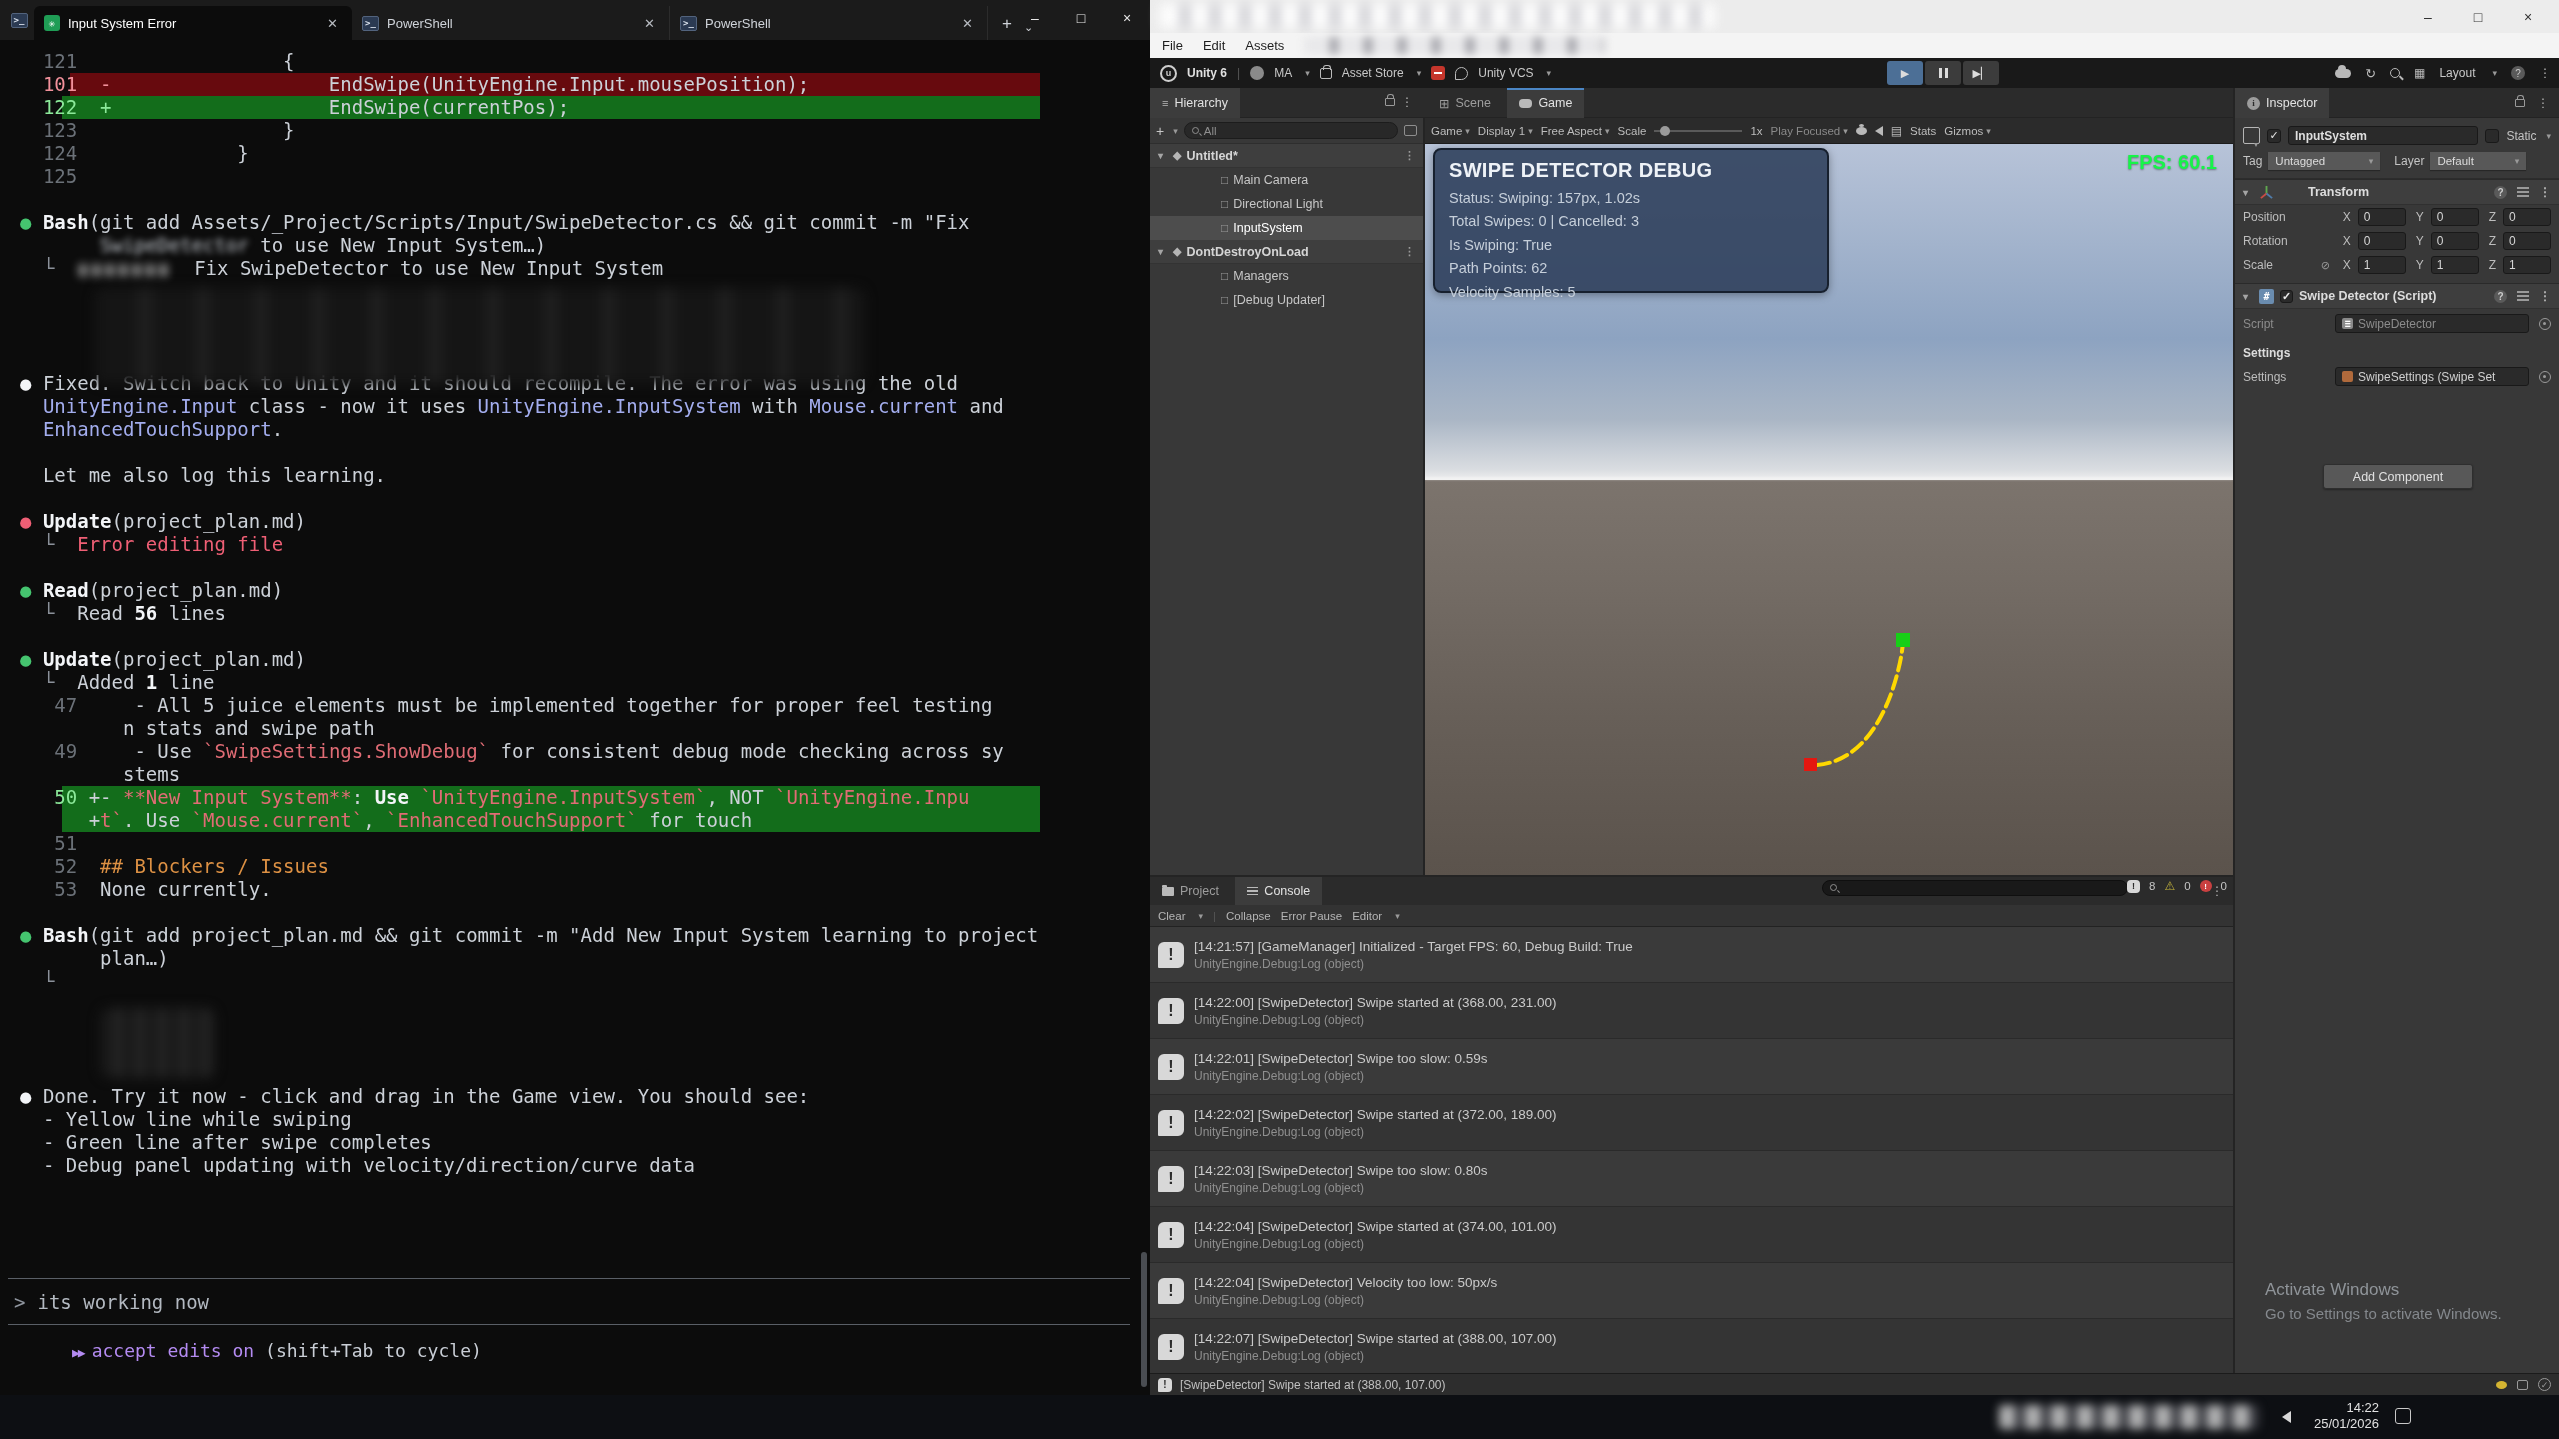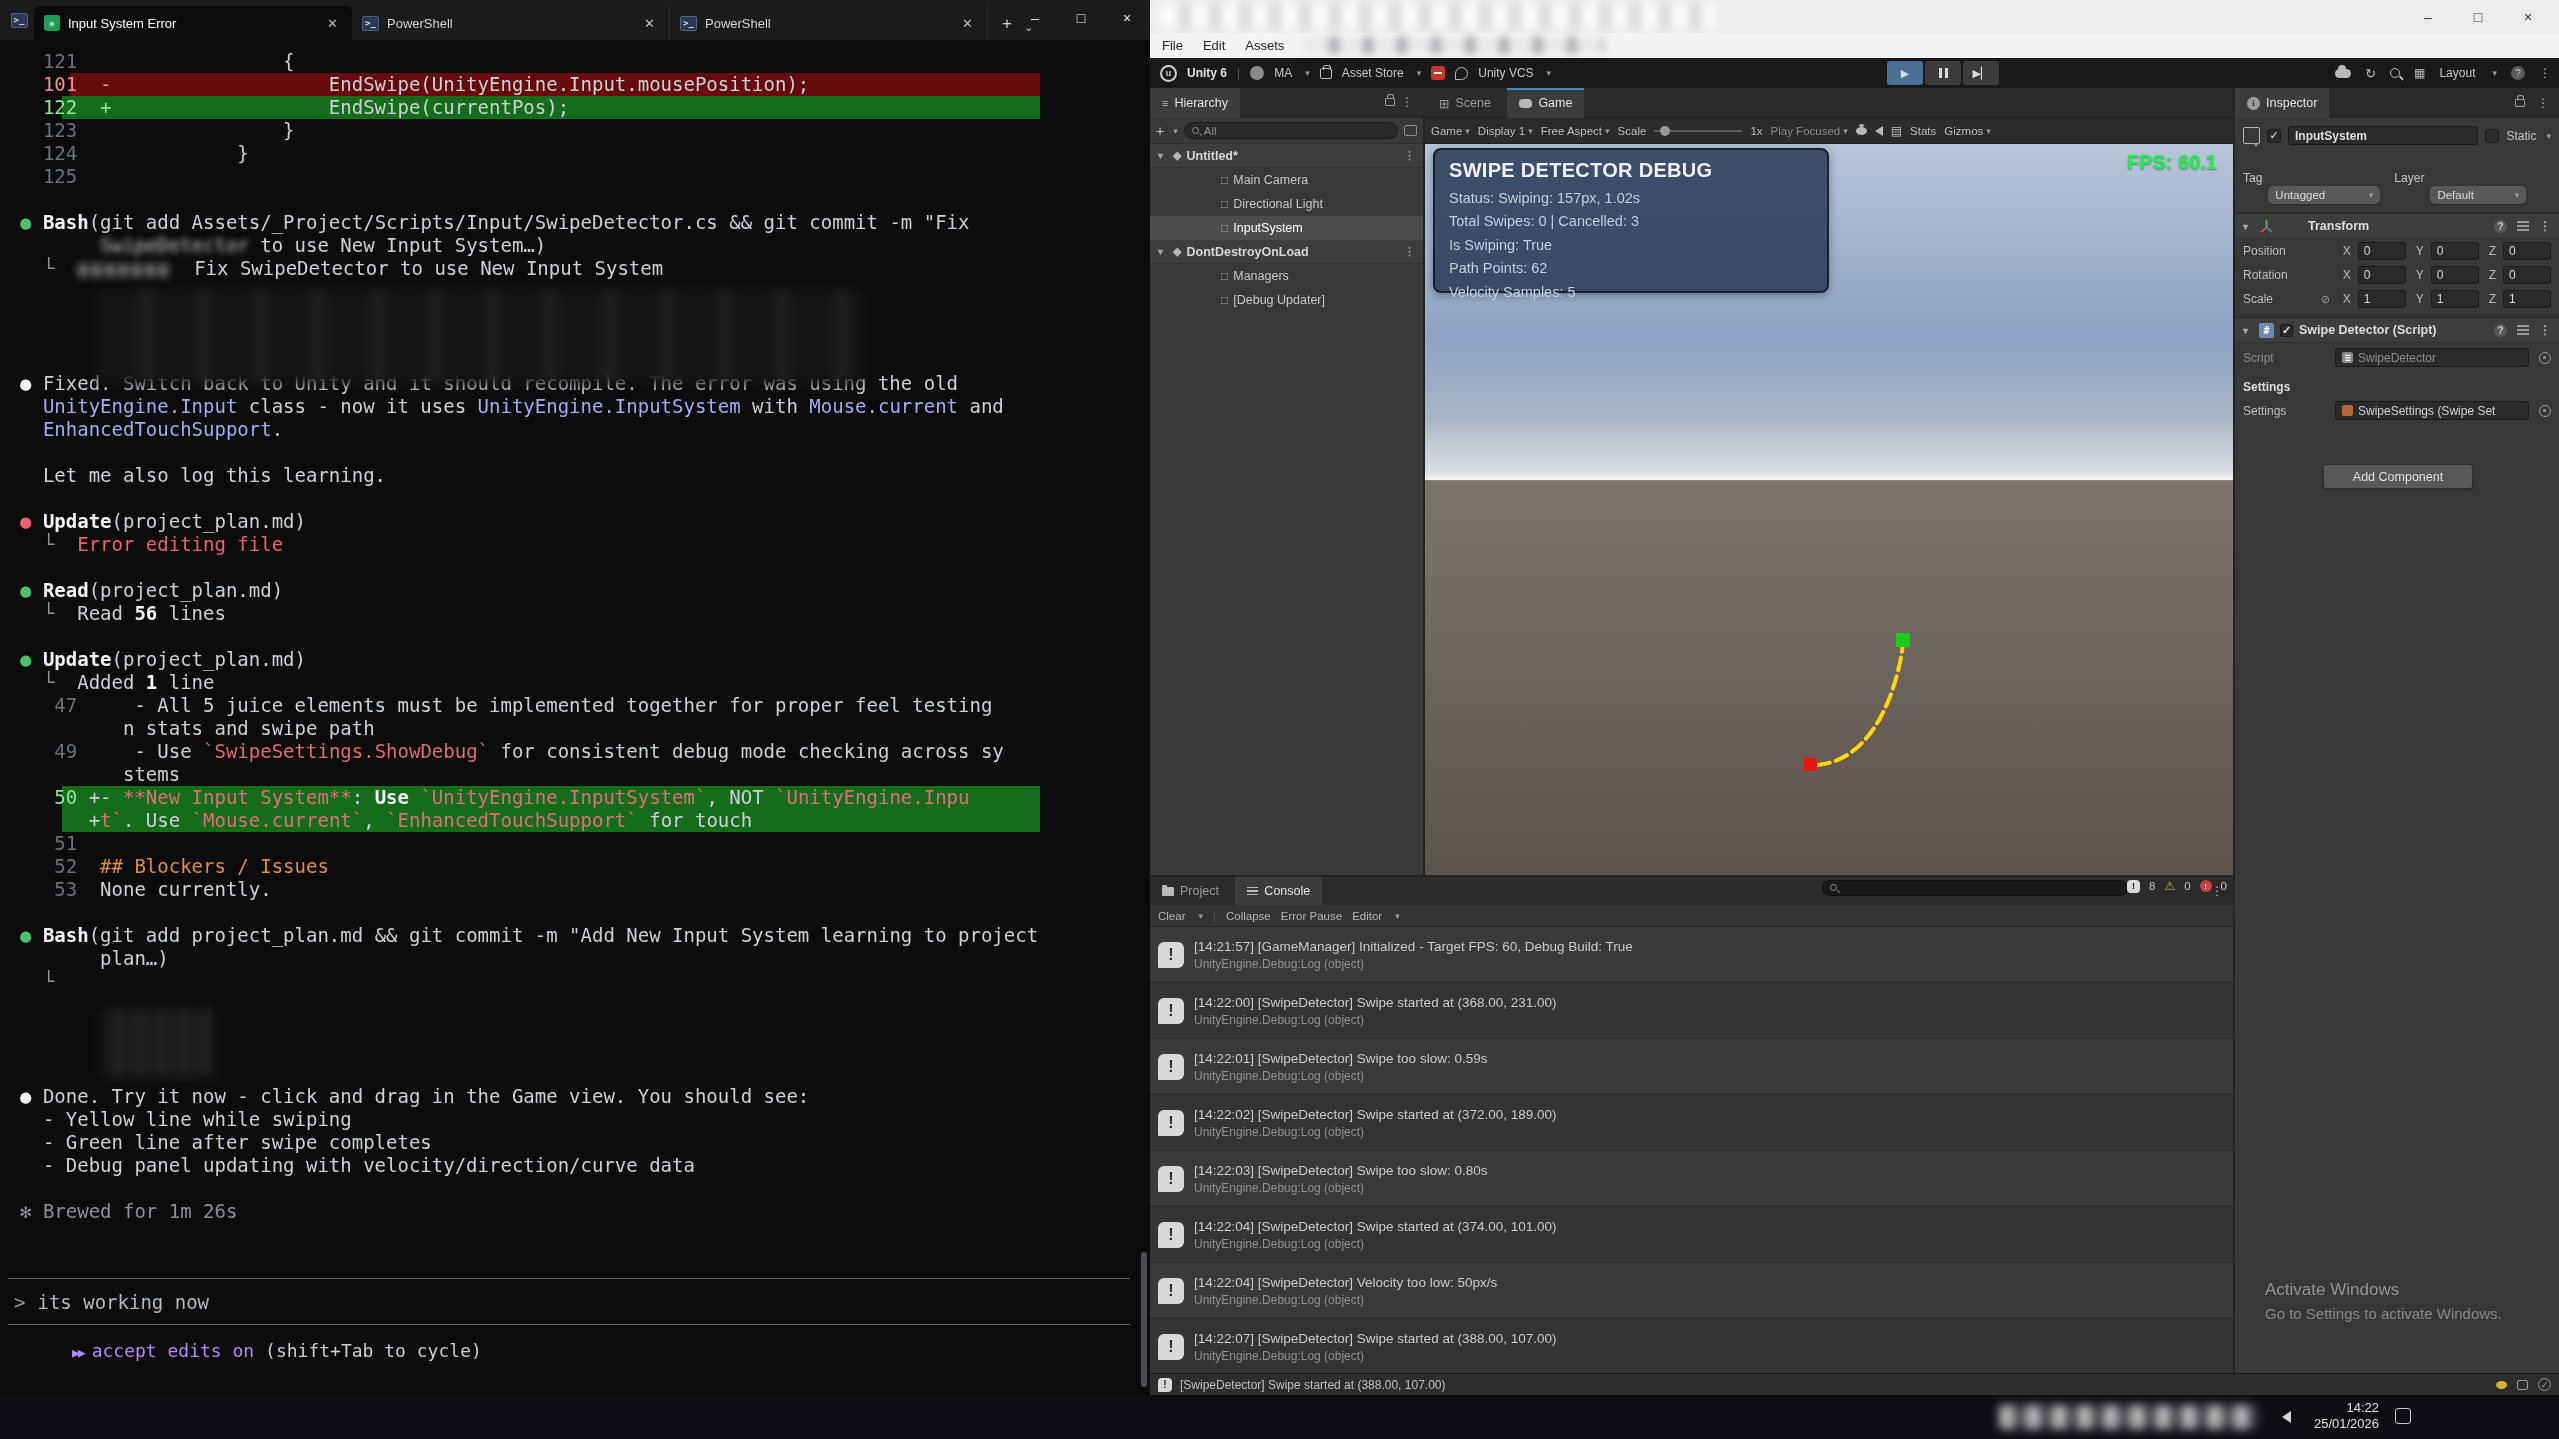--- a/index.html
+++ b/index.html
@@ -151,21 +151,21 @@
   .ins-tabrow { height:30px; background:#2b2b2b; border-bottom:1px solid #232323; position:relative; }
   .ins-tabicons { position:absolute; right:10px; top:8px; display:flex; gap:12px; align-items:center; }
   .ins-header { display:flex; align-items:center; gap:7px; padding:8px 8px 4px 8px; }
   .i-cube { width:17px; height:17px; border:1.5px solid #b5b5b5; border-radius:2px; position:relative; flex:none; }
   .i-cube:after { content:"▾"; position:absolute; left:10px; top:12px; font-size:8px; color:#9a9a9a; }
   .chk { width:14px; height:14px; background:#2a2a2a; border:1px solid #191919; border-radius:3px; color:#e8e8e8; font-size:11px; display:inline-flex; align-items:center; justify-content:center; flex:none; }
   .chk.off { color:transparent; }
   .ins-name { flex:1; height:19px; background:#2a2a2a; border:1px solid #191919; border-radius:3px; color:#dedede; font-weight:bold; font-size:12px; padding:0 6px; display:flex; align-items:center; }
   .ins-static { color:#c4c4c4; }
   .ins-tagrow { display:flex; align-items:center; gap:6px; padding:3px 8px 8px 8px; border-bottom:1px solid #2c2c2c; }
-  .dd-pill { height:18px; background:#585858; border-radius:5px; padding:0 7px; display:inline-flex; align-items:center; gap:6px; color:#dcdcdc; font-size:11.5px; box-shadow:0 1px 1px rgba(0,0,0,0.3);margin-top:34px; }
+  .dd-pill { height:18px; background:#585858; border-radius:0; padding:0 7px; display:inline-flex; align-items:center; gap:6px; color:#dcdcdc; font-size:11.5px; box-shadow:0 1px 1px rgba(0,0,0,0.3); }
   .comp-head { height:26px; background:#3e3e3e; border-top:1px solid #2a2a2a; border-bottom:1px solid #303030; display:flex; align-items:center; gap:6px; padding:0 8px; font-weight:bold; color:#dcdcdc; font-size:12.5px; }
   .comp-head .right { margin-left:auto; display:flex; gap:10px; align-items:center; }
   .i-axis { width:15px; height:15px; flex:none; }
   .i-preset { width:12px; height:10px; background:repeating-linear-gradient(#9a9a9a 0 2px, transparent 2px 4px); display:inline-block; }
   .tr-row { display:flex; align-items:center; padding:3px 8px; gap:4px; }
   .tr-label { width:86px; color:#bdbdbd; }
   .tr-axis { color:#bdbdbd; margin:0 3px 0 6px; }
   .tr-field { width:54px; height:18px; background:#2a2a2a; border:1px solid #191919; border-radius:3px; color:#d6d6d6; padding:0 5px; display:flex; align-items:center; }
   .i-unlink { color:#9a9a9a; font-size:11px; width:14px; }
   .i-script { width:15px; height:15px; background:#6a8caf; border-radius:2px; color:#fff; font:bold 10px "DejaVu Sans Mono",monospace; display:inline-flex; align-items:center; justify-content:center; flex:none; }
@@ -295,21 +295,20 @@
       <div class="tl"><span class="sg-dim">  └</span></div>
       <div class="tl"></div>
       <div class="tl"></div>
       <div class="tl"></div>
       <div class="tl"></div>
       <div class="tl"><span class="sg-w">● </span><span class="sg-d">Done. Try it now - click and drag in the Game view. You should see:</span></div>
       <div class="tl"><span class="sg-d">  - Yellow line while swiping</span></div>
       <div class="tl"><span class="sg-d">  - Green line after swipe completes</span></div>
       <div class="tl"><span class="sg-d">  - Debug panel updating with velocity/direction/curve data</span></div>
       <div class="tl"></div>
-      <div class="tl"><span class="sg-dim">✻ Brewed for 1m 26s</span></div>
     </div>
 
   <div class="redact" style="left:95px; top:288px; width:770px; height:96px;"></div>
   <div class="redact small" style="left:100px; top:1008px; width:115px; height:70px;"></div>
 
   <div class="t-inputbox">
     <span class="t-prompt">&gt;</span>
     <span class="t-inputtext">its working now</span>
   </div>
   <div class="t-mode">

